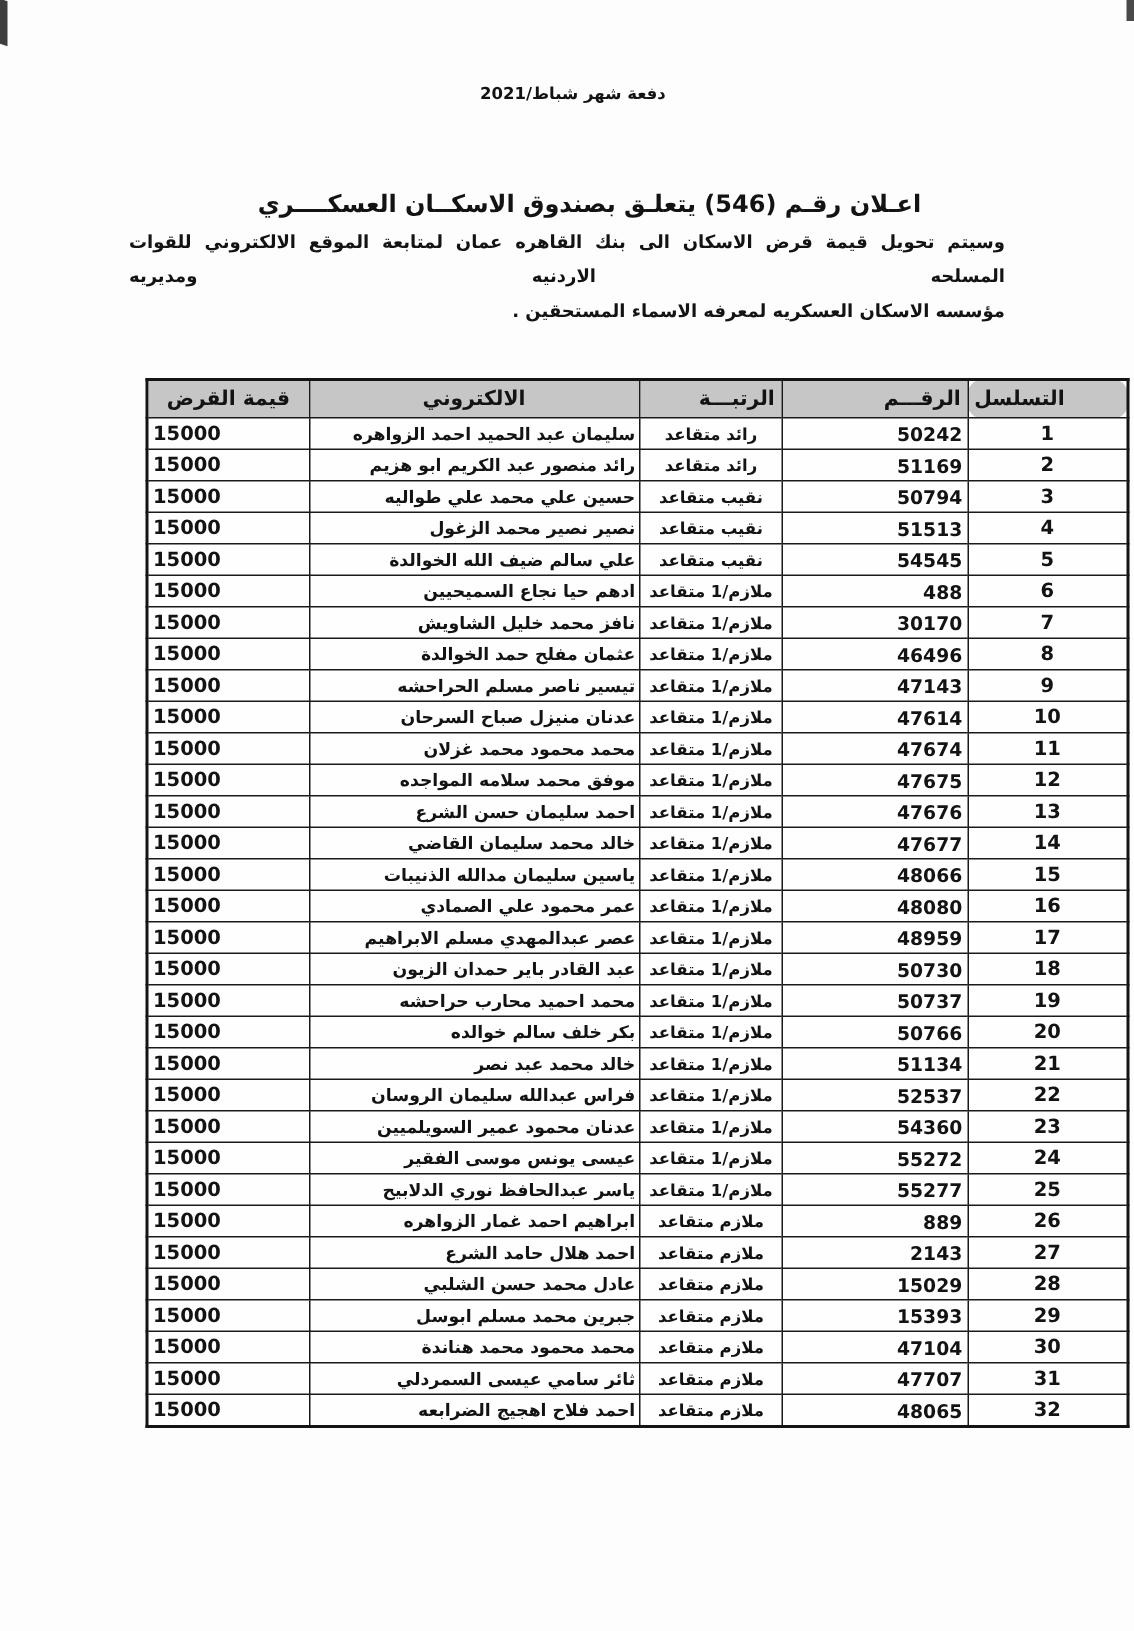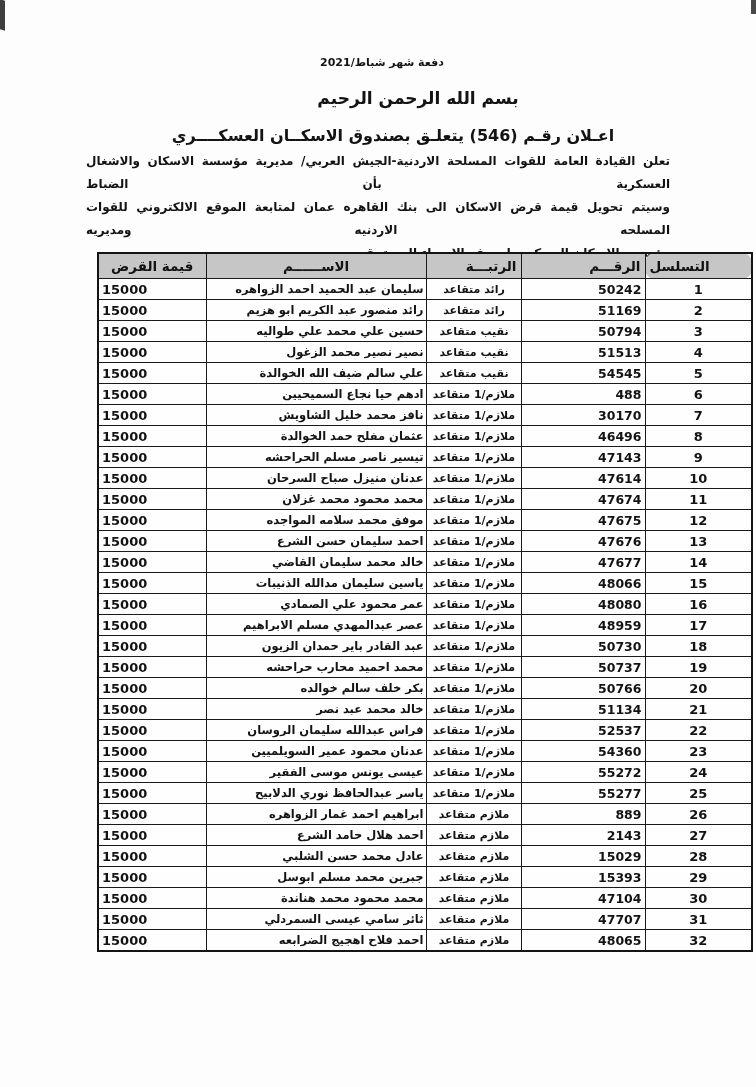--- a/index.html
+++ b/index.html
@@ -80,43 +80,41 @@
   td.cell-loan{text-align:left;font-size:13px;margin-top:40px;}
 </style>
 </head>
 <body>
 
 <div class="page">
   <div class="scan-mark tl"></div>
   <div class="scan-mark tr"></div>
 
   <div class="batch-label">دفعة شهر شباط/2021</div>
-  <div class="basmala">بسم الله الرحمن الرحيم</div>
   <div class="announcement-title">اعـلان رقـم (546) يتعلـق بصندوق الاسكــان العسكــــري</div>
 
   <div class="intro">
-    <div class="para-line">تعلن القيادة العامة للقوات المسلحة الاردنية-الجيش العربي/ مديرية مؤسسة الاسكان والاشغال العسكرية بأن الضباط</div>
     <div class="para-line">وسيتم تحويل قيمة قرض الاسكان الى بنك القاهره عمان لمتابعة الموقع الالكتروني للقوات  المسلحه الاردنيه ومديريه</div>
     <div class="para-line">مؤسسه الاسكان العسكريه لمعرفه الاسماء المستحقين .</div>
   </div>
 
   <table class="loan-table">
     <colgroup>
       <col style="width:107px">
       <col style="width:124px">
       <col style="width:95px">
       <col style="width:220px">
       <col style="width:108px">
     </colgroup>
     <thead>
       <tr>
         <th class="h-serial">التسلسل</th>
         <th class="h-number">الرقـــم</th>
         <th class="h-rank">الرتبـــة</th>
-        <th class="h-name">الاســــــم</th>
+        <th class="h-name">الالكتروني</th>
         <th class="h-loan">قيمة القرض</th>
       </tr>
     </thead>
     <tbody>
 
     <tr class="">
         <td class="cell-serial">1</td>
         <td class="cell-number">50242</td>
         <td class="cell-rank">رائد متقاعد</td>
         <td class="cell-name">سليمان عبد الحميد احمد الزواهره</td>

